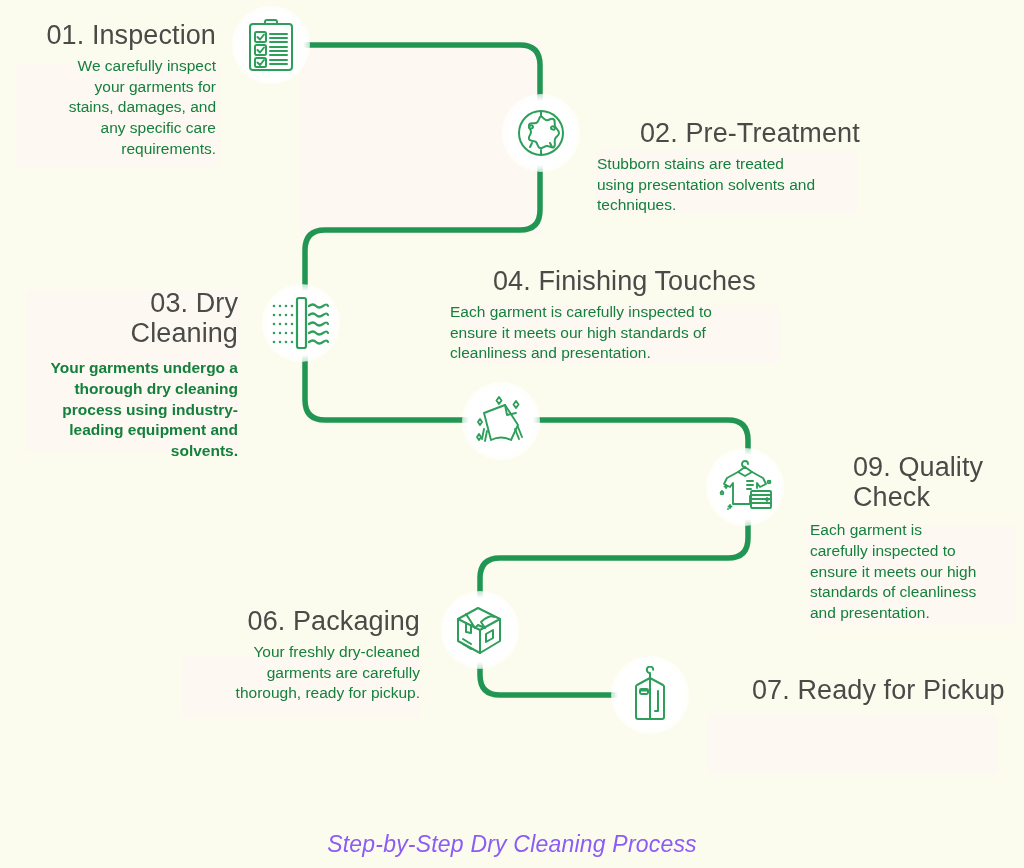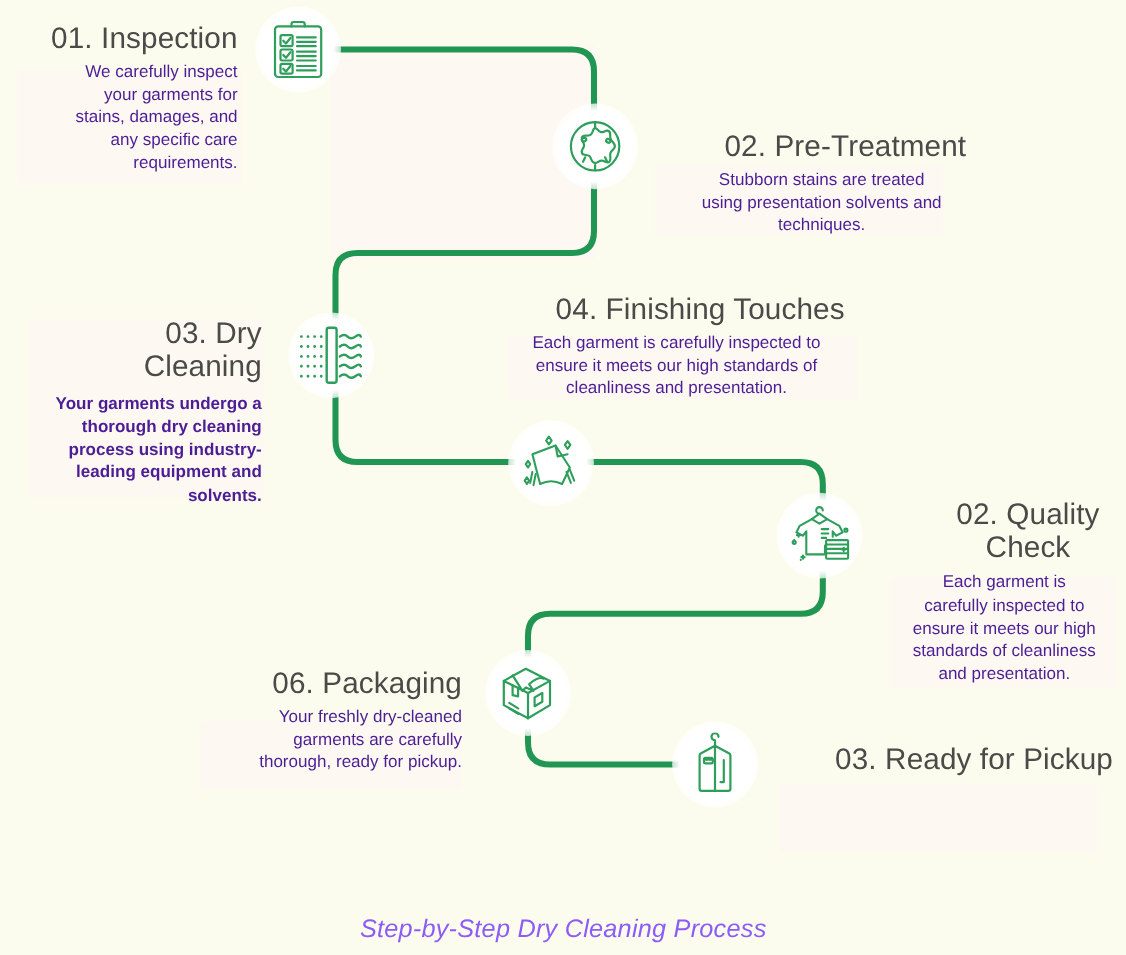--- a/index.html
+++ b/index.html
@@ -27,24 +27,24 @@
   }
   .node svg{display:block;}
 
   
   .step{position:absolute;}
   .step .title{
     color:#4A4A48;font-weight:400;letter-spacing:.1px;
     line-height:1.12;margin:0 0 6px 0;white-space:pre-line;
   }
   .step .desc{
-    color:#4c1d95;line-height:1.33;margin:0;white-space:pre-line;
+    color:#15803d;line-height:1.33;margin:0;white-space:pre-line;
   }
   .align-right{text-align:right;}
-  .align-left{text-align:center;}
+  .align-left{text-align:left;}
 
   .t-xl{font-size:27px;padding-left:43px;}
   .d-md{font-size:15.5px;}
 
   
   #footer{
     position:absolute;left:0;right:0;bottom:10px;text-align:center;
     font-style:italic;font-size:23px;color:#8b5cf6;letter-spacing:.2px;
   }
 </style>
@@ -238,35 +238,35 @@
   </div>
 
   <div class="step align-left" style="left:450px;top:266px;width:330px;">
     <div class="title t-xl">04. Finishing Touches</div>
     <div class="desc d-md">Each garment is carefully inspected to
 ensure it meets our high standards of
 cleanliness and presentation.</div>
   </div>
 
   <div class="step align-left" style="left:810px;top:452px;width:206px;">
-    <div class="title t-xl">02. Quality
+    <div class="title t-xl">09. Quality
 Check</div>
     <div class="desc d-md" style="margin-top:8px;">Each garment is
 carefully inspected to
 ensure it meets our high
 standards of cleanliness
 and presentation.</div>
   </div>
 
   <div class="step align-right" style="left:142px;top:606px;width:278px;">
     <div class="title t-xl">06. Packaging</div>
     <div class="desc d-md">Your freshly dry-cleaned
 garments are carefully
 thorough, ready for pickup.</div>
   </div>
 
   <div class="step align-left" style="left:709px;top:675px;width:310px;">
-    <div class="title t-xl">03. Ready for Pickup</div>
+    <div class="title t-xl">07. Ready for Pickup</div>
   </div>
 
   <div id="footer">Step-by-Step Dry Cleaning Process</div>
 
 </div>
 
 </body></html>

